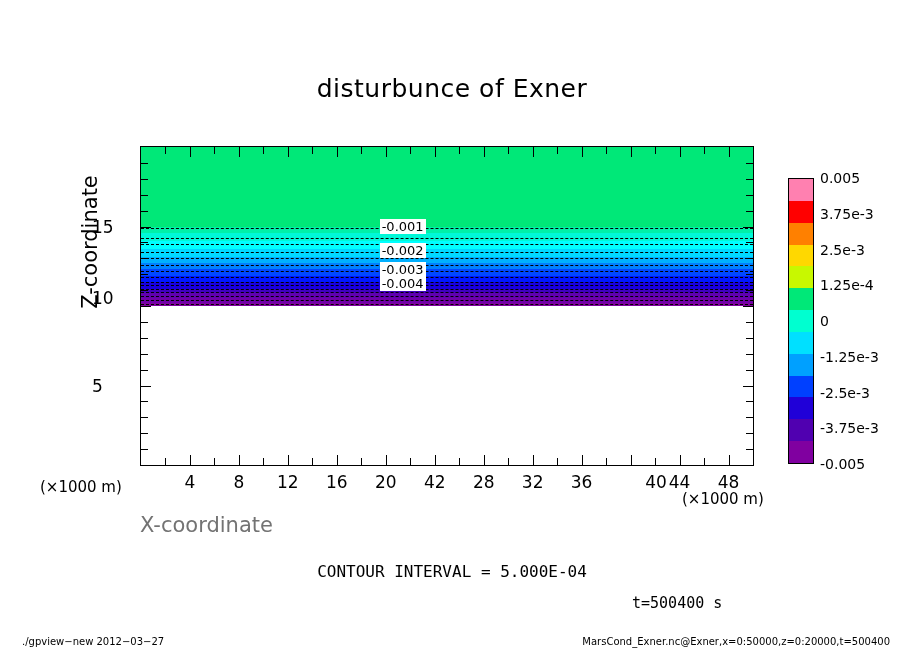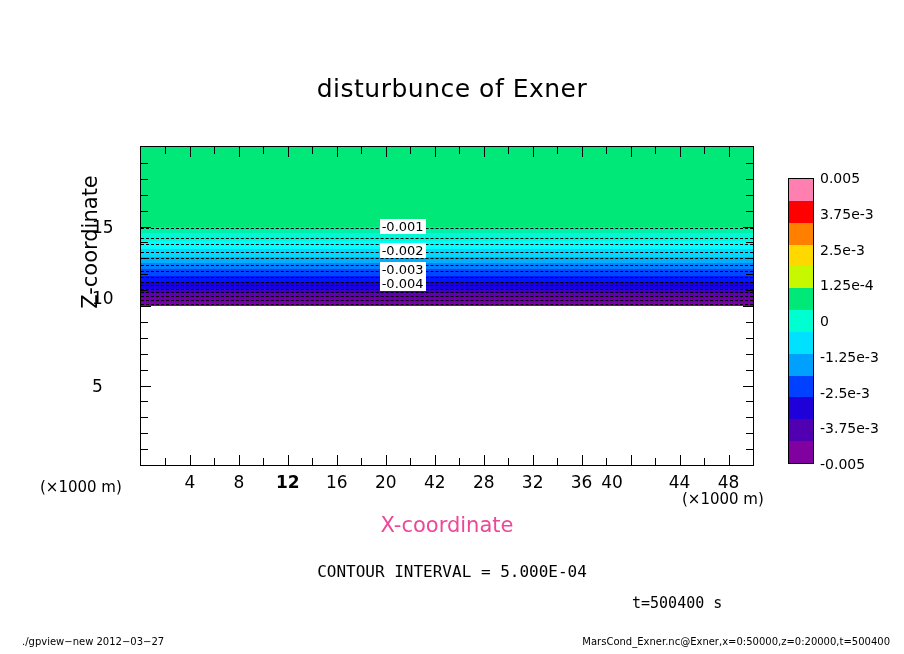--- a/index.html
+++ b/index.html
@@ -101,23 +101,22 @@
     width: 220px;
     text-align: center;
     font-size: 21px;
     transform: rotate(-90deg);
     transform-origin: center center;
     color: #000000;
   }
   #x-axis-title {
     left: 140px; top: 513px;
     width: 614px;
-    text-align: center;
     font-size: 21px;
-    color: #ec4899;
+    color: #737373;
   }
   #x-unit-left {
     left: 40px; top: 478px;
     font-size: 15px; color: #000000;
   }
   #x-unit-right {
     left: 682px; top: 490px;
     font-size: 15px; color: #000000;
   }
 
@@ -301,28 +300,28 @@
         <div class="tick-y-left" style="top: 31.8px;"></div>
         <div class="tick-y-right" style="top: 31.8px;"></div>
         <div class="tick-y-left" style="top: 15.9px;"></div>
         <div class="tick-y-right" style="top: 15.9px;"></div>
       </div>
   </div>
 
   <div id="xticklabels-layer">
       <div class="xlabel-tick" style="left: 189.96px; top: 472px;">4</div>
       <div class="xlabel-tick" style="left: 238.92px; top: 472px;">8</div>
-      <div class="xlabel-tick" style="left: 287.88px; top: 472px; font-weight: bold;">12</div>
+      <div class="xlabel-tick" style="left: 287.88px; top: 472px;">12</div>
       <div class="xlabel-tick" style="left: 336.84px; top: 472px;">16</div>
       <div class="xlabel-tick" style="left: 385.8px; top: 472px;">20</div>
       <div class="xlabel-tick" style="left: 434.76px; top: 472px;">42</div>
       <div class="xlabel-tick" style="left: 483.72px; top: 472px;">28</div>
       <div class="xlabel-tick" style="left: 532.68px; top: 472px;">32</div>
       <div class="xlabel-tick" style="left: 581.64px; top: 472px;">36</div>
-      <div class="xlabel-tick" style="left: 612px; top: 472px;">40</div>
+      <div class="xlabel-tick" style="left: 656px; top: 472px;">40</div>
       <div class="xlabel-tick" style="left: 679.56px; top: 472px;">44</div>
       <div class="xlabel-tick" style="left: 728.52px; top: 472px;">48</div>
     </div>
   <div id="yticklabels-layer">
       <div class="ylabel-tick" style="left: 92px; width: 40px; top: 385.5px;">5</div>
       <div class="ylabel-tick" style="left: 92px; width: 40px; top: 298px;">10</div>
       <div class="ylabel-tick" style="left: 92px; width: 40px; top: 226.5px;">15</div>
     </div>
 
   <div class="abs" id="y-axis-title">Z-coordinate</div>

